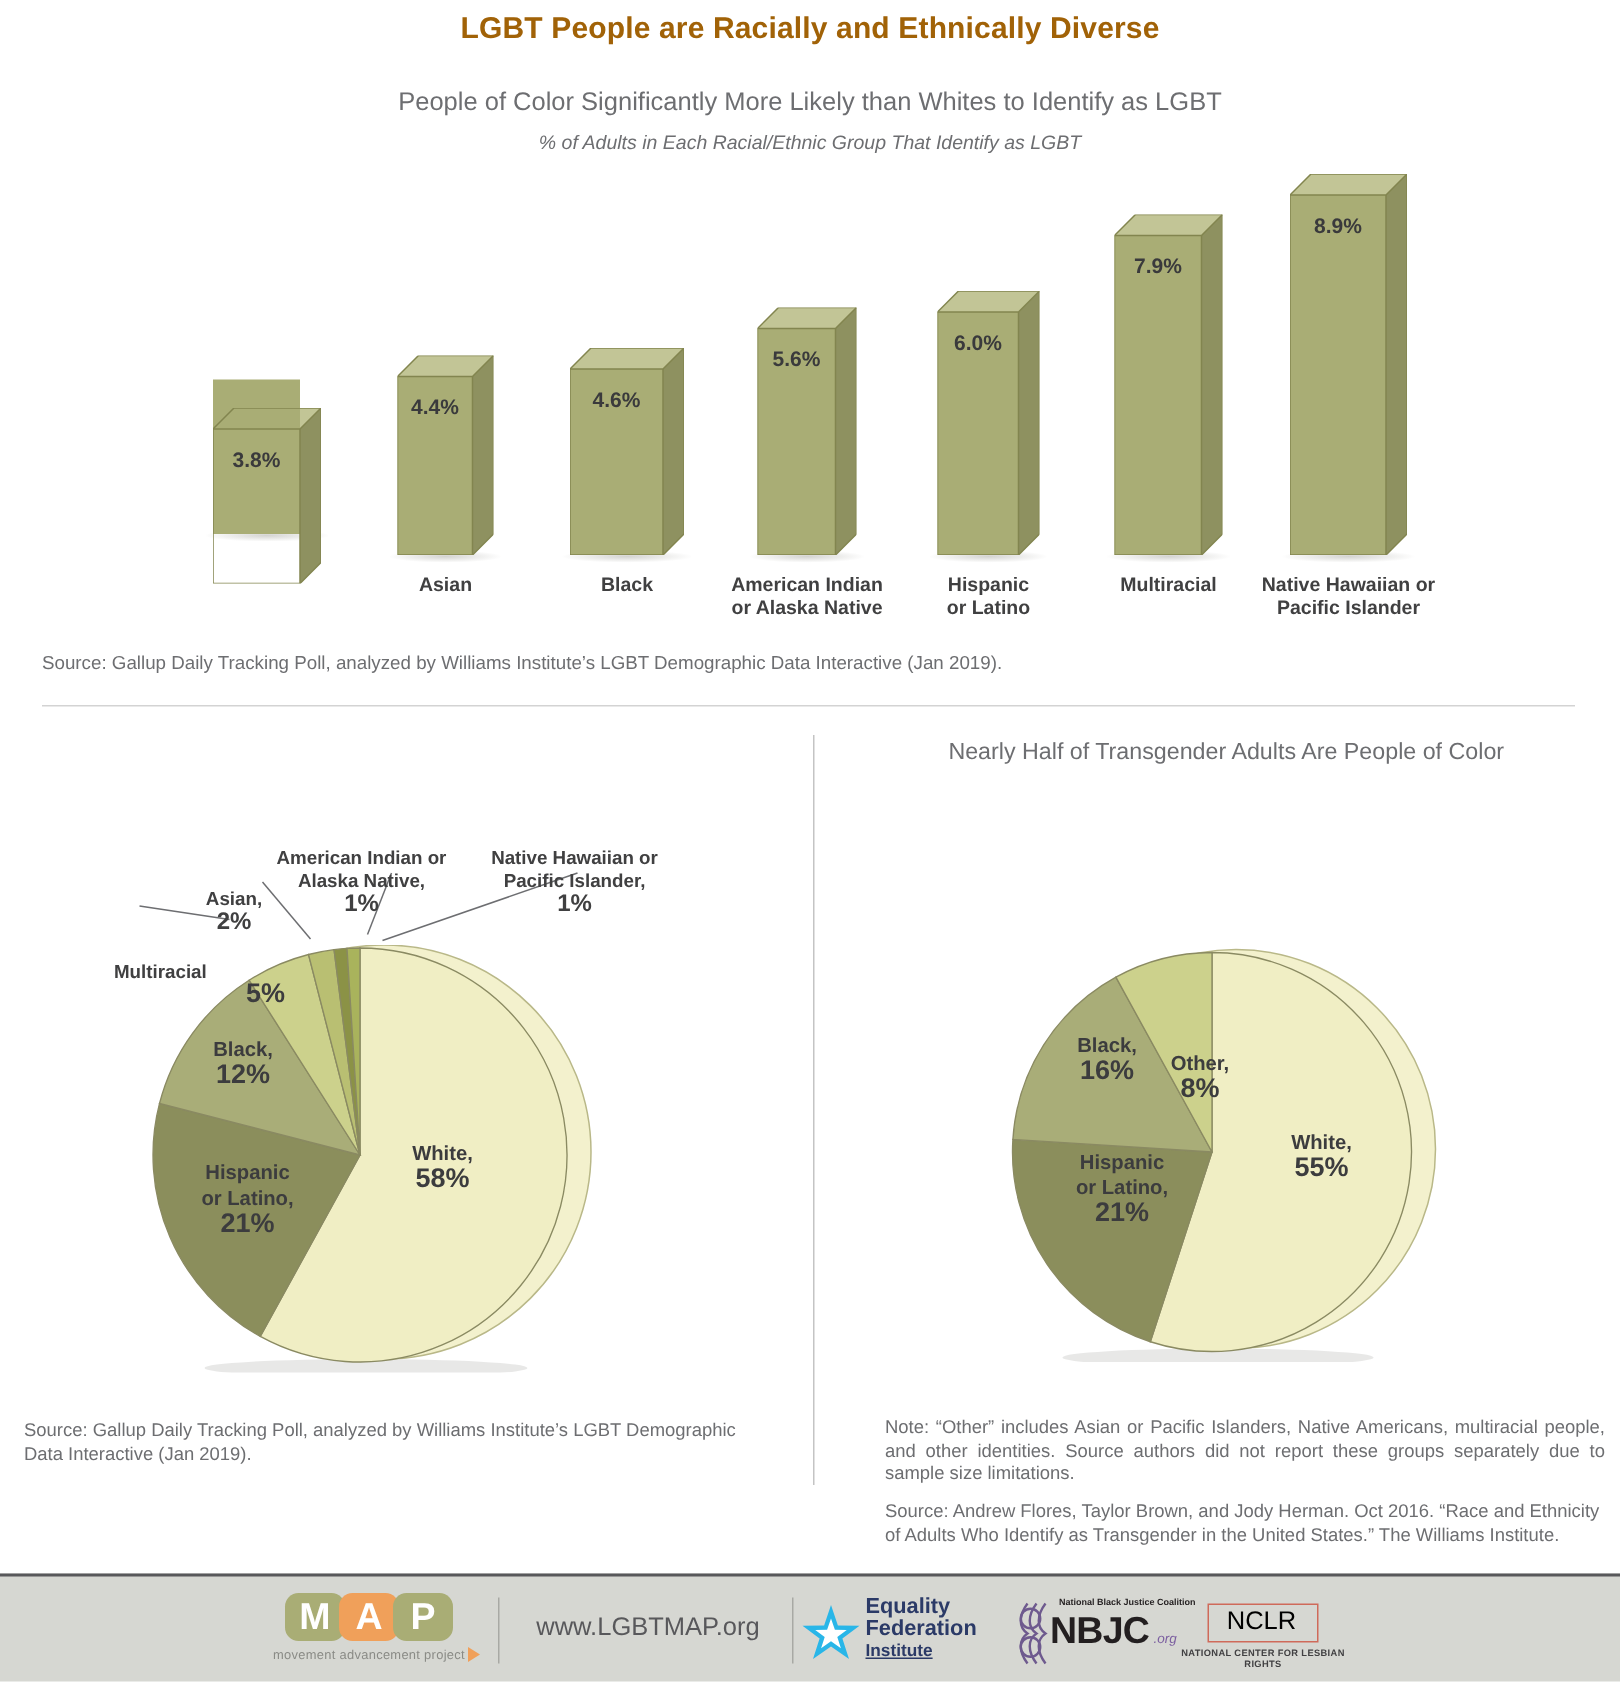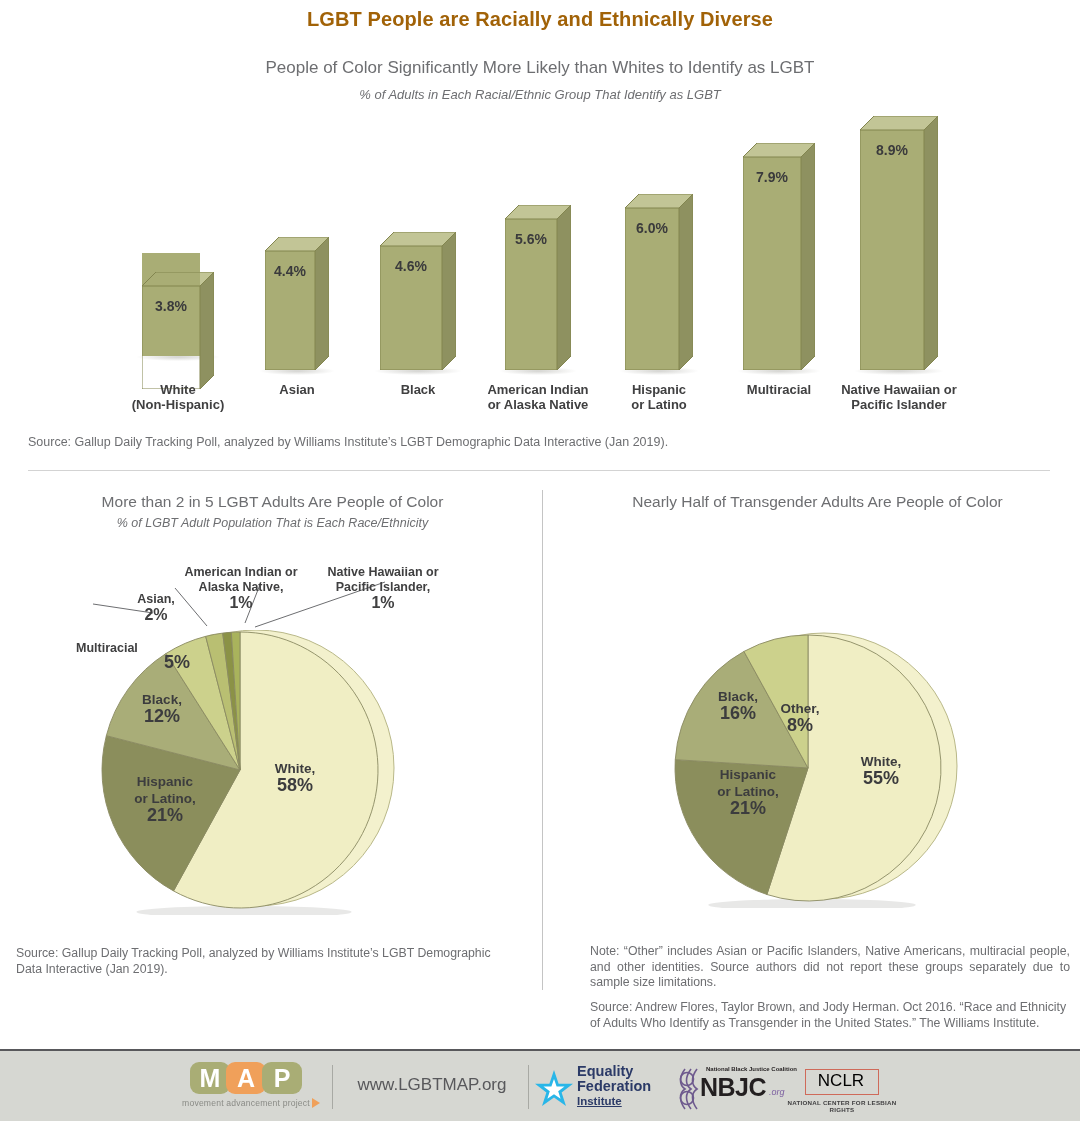--- a/index.html
+++ b/index.html
@@ -111,21 +111,20 @@
         <div style="position: absolute; left: 58px; top: 0px; width: 14px; height: 117px; background: rgb(142, 145, 96); clip-path: polygon(0px 14px, 100% 0px, 100% 103px, 0px 117px);"></div>
         <div style="position: absolute; left: 0px; top: 0px; width: 72px; height: 14px; background: rgb(194, 197, 150); clip-path: polygon(14px 0px, 100% 0px, 58px 100%, 0px 100%);"></div>
         <div class="bar-front" style="width: 58px; height: 103px; left: 0px; bottom: 0px; background: rgb(169, 173, 117); border: none;"></div>
         <svg width="72" height="117" style="position: absolute; left: 0px; top: 0px;">
           <path d="M0,14 L14,0 L72,0 L72,103 L58,117 L0,117 Z" fill="none" stroke="#82854f" stroke-width="1"></path>
           <path d="M0,14 L58,14 L72,0" fill="none" stroke="#82854f" stroke-width="1"></path>
           <path d="M58,14 L58,117" fill="none" stroke="#82854f" stroke-width="1"></path>
         </svg>
         <div class="bar-value" style="top: 26px; width: 58px;">3.8%</div>
       </div>
-      <div class="bar-label" style="left: 88px; width: 180px; top: 277px;"><span>White</span><br><span>(Non-Hispanic)</span></div>
       <div class="barcol" style="left: 265px; bottom: 45px; width: 64px; height: 133px;">
         <div class="bar-shadow" style="width: 74px; left: -5px;"></div>
         <div style="position: absolute; left: 50px; top: 0px; width: 14px; height: 133px; background: rgb(142, 145, 96); clip-path: polygon(0px 14px, 100% 0px, 100% 119px, 0px 133px);"></div>
         <div style="position: absolute; left: 0px; top: 0px; width: 64px; height: 14px; background: rgb(194, 197, 150); clip-path: polygon(14px 0px, 100% 0px, 50px 100%, 0px 100%);"></div>
         <div class="bar-front" style="width: 50px; height: 119px; left: 0px; bottom: 0px; background: rgb(169, 173, 117); border: none;"></div>
         <svg width="64" height="133" style="position: absolute; left: 0px; top: 0px;">
           <path d="M0,14 L14,0 L64,0 L64,119 L50,133 L0,133 Z" fill="none" stroke="#82854f" stroke-width="1"></path>
           <path d="M0,14 L50,14 L64,0" fill="none" stroke="#82854f" stroke-width="1"></path>
           <path d="M50,14 L50,133" fill="none" stroke="#82854f" stroke-width="1"></path>
         </svg>
@@ -196,22 +195,20 @@
         </svg>
         <div class="bar-value" style="top: 26px; width: 64px;">8.9%</div>
       </div>
       <div class="bar-label" style="left: 809px; width: 180px; top: 277px;"><span>Native Hawaiian or</span><br><span>Pacific Islander</span></div>
     </div>
 
   <div class="src-top">Source: Gallup Daily Tracking Poll, analyzed by Williams Institute’s LGBT Demographic Data Interactive (Jan 2019).</div>
   <div class="hr-top"></div>
   <div class="vdiv"></div>
 
-  <div class="p-title" style="left:20px;top:493px;width:505px;">More than 2 in 5 LGBT Adults Are People of Color</div>
-  <div class="p-sub" style="left:20px;top:516px;width:505px;">% of LGBT Adult Population That is Each Race/Ethnicity</div>
 
   <div class="pie-wrap" id="leftpie" style="left:95px;top:630px;width:310px;height:285px;">
       <svg width="310" height="285" class="pie-svg">
         <ellipse cx="149" cy="282" rx="107.64" ry="6" fill="rgba(130,130,120,0.18)"></ellipse>
         <circle cx="161" cy="138" r="138" fill="#f3f1cd" stroke="#b9b888" stroke-width="1"></circle>
         <path d="M145,140 L145,2 A138,138 0 1,1 78.51799297396332,260.9303218460532 Z" fill="#f0eec4" stroke="#8a8a62" stroke-width="0.9"></path>
         <path d="M145,140 L78.51799297396332,260.9303218460532 A138,138 0 0,1 11.335523764248876,105.68079557125013 Z" fill="#8b8e5c" stroke="#8a8a62" stroke-width="0.9"></path>
         <path d="M145,140 L11.335523764248876,105.68079557125013 A138,138 0 0,1 71.0559022928984,23.482746280721955 Z" fill="#a9ad78" stroke="#8a8a62" stroke-width="0.9"></path>
         <path d="M145,140 L71.0559022928984,23.482746280721955 A138,138 0 0,1 110.68079557124997,6.335523764248933 Z" fill="#ccd18c" stroke="#8a8a62" stroke-width="0.9"></path>
         <path d="M145,140 L110.68079557124997,6.335523764248933 A138,138 0 0,1 127.70401376812585,3.0881712186020707 Z" fill="#b9bf72" stroke="#8a8a62" stroke-width="0.9"></path>

